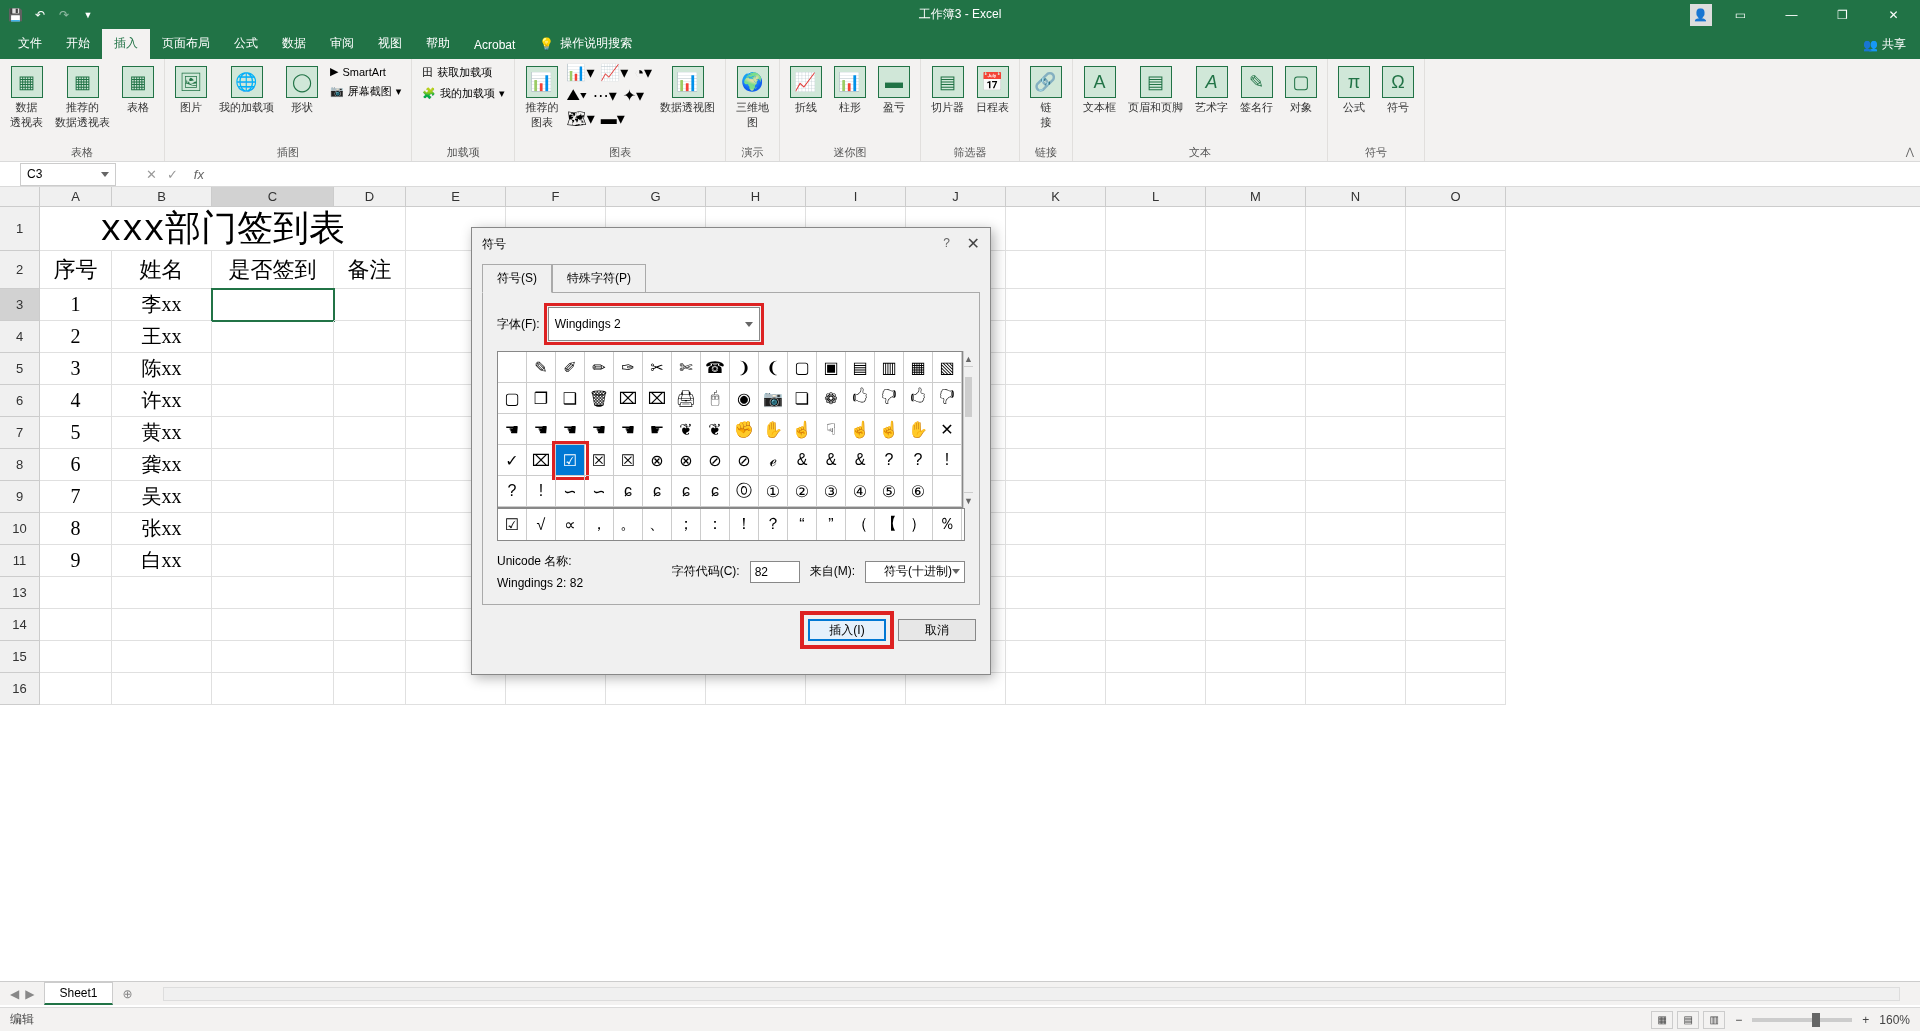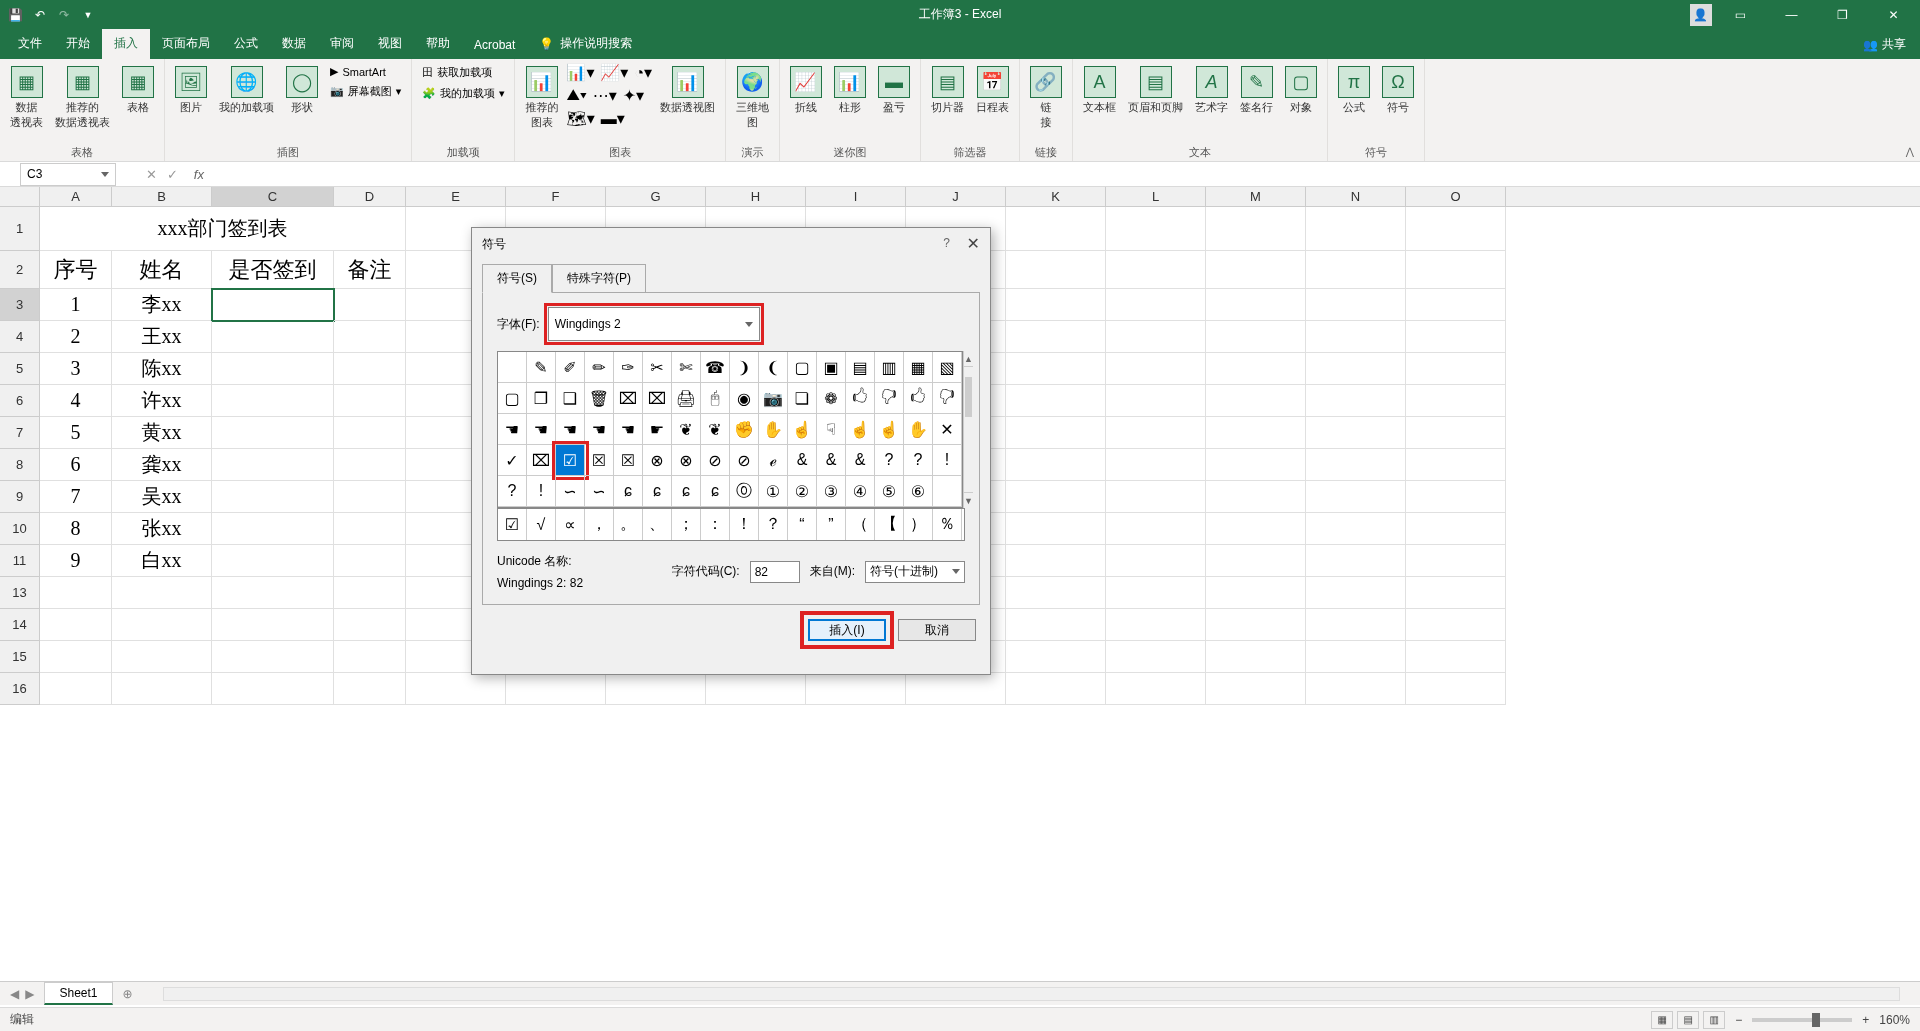--- a/index.html
+++ b/index.html
@@ -43,21 +43,21 @@
 .corner { width: 40px; border-right: 1px solid #ccc; background: #f0f0f0; }
 .col-h { width: 100px; border-right: 1px solid #ccc; text-align: center; font-size: 13px; color: #333; line-height: 20px; background: #f0f0f0; }
 .col-h.sel { background: #d2d2d2; }
 .grid-body { position: relative; }
 .row { display: flex; height: 32px; }
 .row-h { width: 40px; border-right: 1px solid #ccc; border-bottom: 1px solid #ccc; text-align: center; font-size: 13px; color: #333; line-height: 32px; background: #f0f0f0; }
 .row-h.sel { background: #d2d2d2; }
 .cell { width: 100px; border-right: 1px solid #e0e0e0; border-bottom: 1px solid #e0e0e0; padding: 0 4px; font-size: 20px; display: flex; align-items: center; justify-content: center; font-family: SimSun, serif; }
 .cell.header { font-size: 22px; }
 .cell.selected { outline: 2px solid #217346; outline-offset: -1px; }
-.merged-title { width: 400px; font-size: 20px; justify-content: center; }
+.merged-title { width: 400px; font-size: 36px; justify-content: center; font-family: Liberation Mono, monospace; }
 
 
 .sheet-tabs { position: absolute; bottom: 26px; left: 0; right: 0; height: 24px; border-top: 1px solid #ccc; display: flex; align-items: center; background: #f3f2f1; font-size: 12px; }
 .tab-nav { display: flex; gap: 6px; padding: 0 10px; color: #888; }
 .sheet-tab { padding: 3px 14px; background: #fff; border: 1px solid #ccc; border-bottom: 2px solid #217346; cursor: pointer; }
 .tab-add { padding: 3px 10px; color: #888; cursor: pointer; }
 .h-scroll { flex: 1; margin: 0 20px; height: 14px; background: #f0f0f0; border: 1px solid #ddd; position: relative; }
 
 
 .status-bar { position: absolute; bottom: 0; left: 0; right: 0; height: 24px; background: #f3f2f1; border-top: 1px solid #dadada; display: flex; align-items: center; font-size: 12px; padding: 0 10px; color: #444; }
@@ -80,21 +80,21 @@
 .font-combo { width: 212px; height: 24px; border: 1px solid #888; background: #fff; padding: 16px 6px; display: flex; align-items: center; justify-content: space-between; font-size: 12px; }
 .red-box { outline: 3px solid #dd2222; outline-offset: 1px; }
 .symbol-grid { display: grid; grid-template-columns: repeat(16, 29px); grid-auto-rows: 31px; border: 1px solid #888; background: #fff; position: relative; }
 .symbol-cell { border-right: 1px solid #ccc; border-bottom: 1px solid #ccc; display: flex; align-items: center; justify-content: center; font-size: 16px; cursor: pointer; font-family: "Segoe UI Symbol", sans-serif; }
 .symbol-cell.sel { background: #0078d4; color: #fff; }
 .recent-label { font-size: 12px; margin: 10px 0 6px 0; }
 .recent-grid { display: flex; border: 1px solid #888; background: #fff; }
 .recent-cell { width: 29px; height: 31px; border-right: 1px solid #ccc; display: flex; align-items: center; justify-content: center; font-size: 16px; cursor: pointer; }
 .info-row { display: flex; align-items: center; gap: 10px; font-size: 12px; margin-top: 12px; }
 .info-input { width: 50px; height: 22px; border: 1px solid #888; background: #fff; padding: 0 4px; font-size: 12px; }
-.info-combo { width: 100px; height: 22px; border: 1px solid #888; background: #fff; padding: 0 4px; font-size: 12px; display: flex; align-items: center; justify-content: space-between; }
+.info-combo { width: 100px; height: 22px; border: 1px solid #888; background: #fff; padding: 0 4px; font-size: 12px; display: flex; align-items: center; justify-content: flex-end; }
 .dlg-buttons { display: flex; justify-content: flex-end; gap: 12px; padding: 4px 14px 12px 0; }
 .dlg-btn { width: 78px; height: 22px; border: 1px solid #888; background: #e7e7e7; font-size: 12px; cursor: pointer; display: flex; align-items: center; justify-content: center; }
 .dlg-btn.primary { border: 2px solid #0078d4; background: #e5f1fb; }
 .red-box-btn { outline: 4px solid #dd2222; outline-offset: 4px; }
 .triangle-down { width: 0; height: 0; border-left: 4px solid transparent; border-right: 4px solid transparent; border-top: 5px solid #666; }
 .sym-scrollbar { width: 16px; background: #f0f0f0; border-left: 1px solid #ccc; display: flex; flex-direction: column; }
 .sym-sb-btn { height: 16px; display:flex; align-items:center; justify-content:center; font-size:9px; color:#666; border-bottom:1px solid #ccc; }
 .sym-sb-track { flex:1; position:relative; }
 .sym-sb-thumb { position:absolute; left:1px; right:1px; top:10px; height:40px; background:#cdcdcd; }
 </style>

